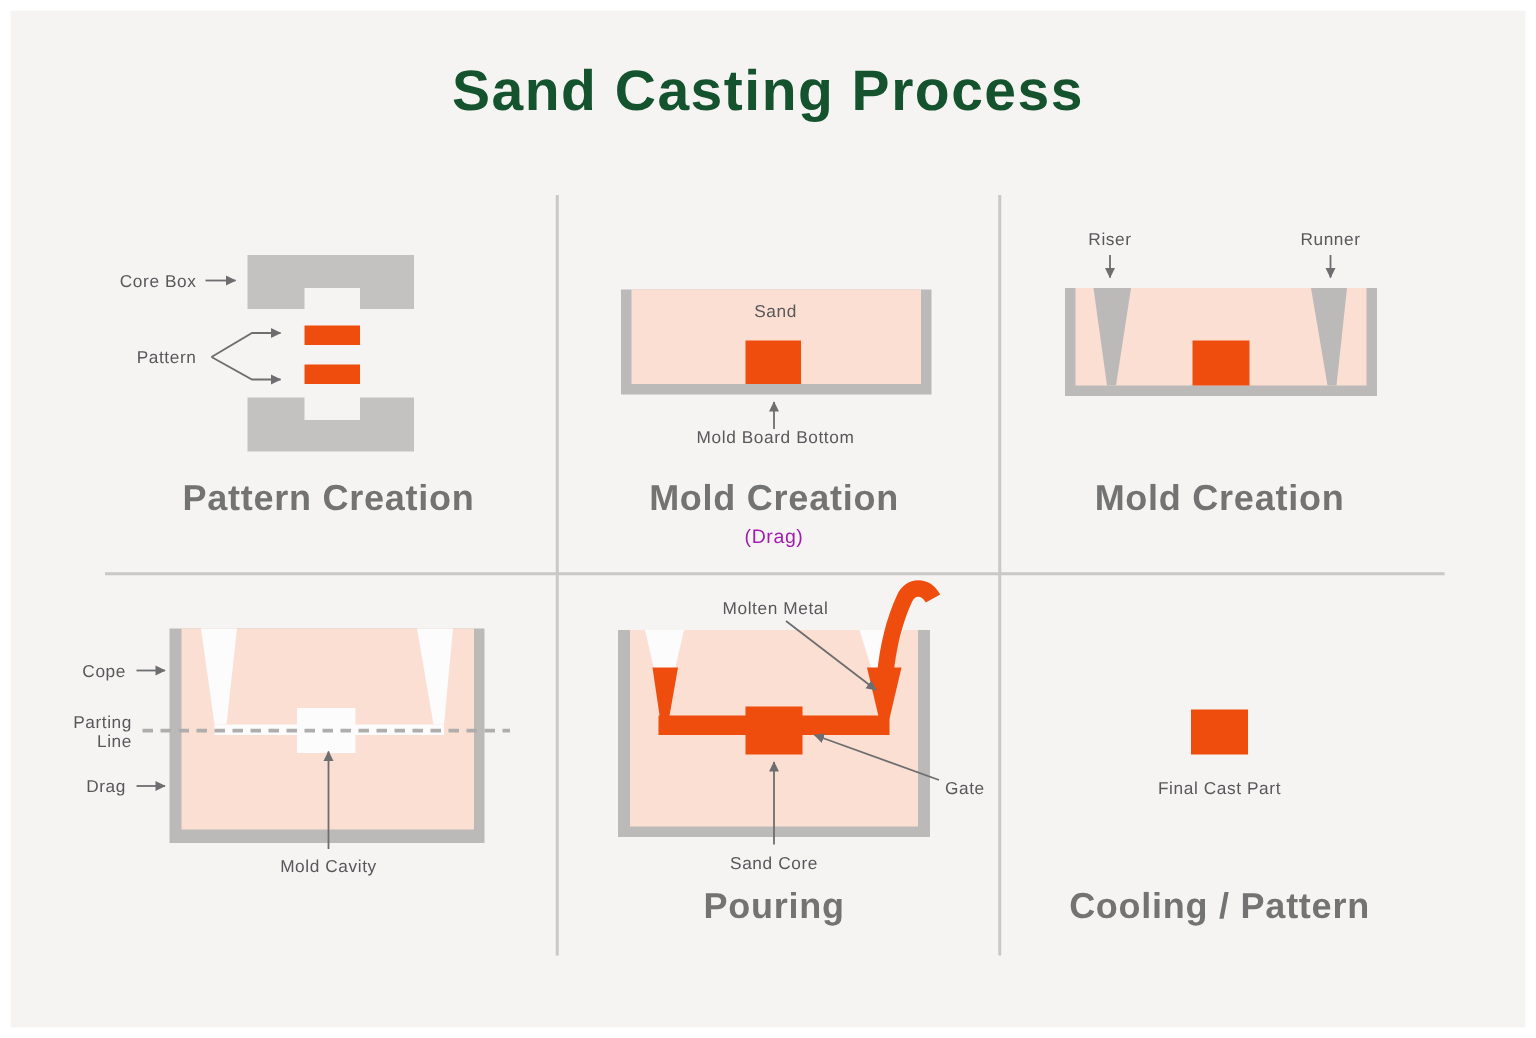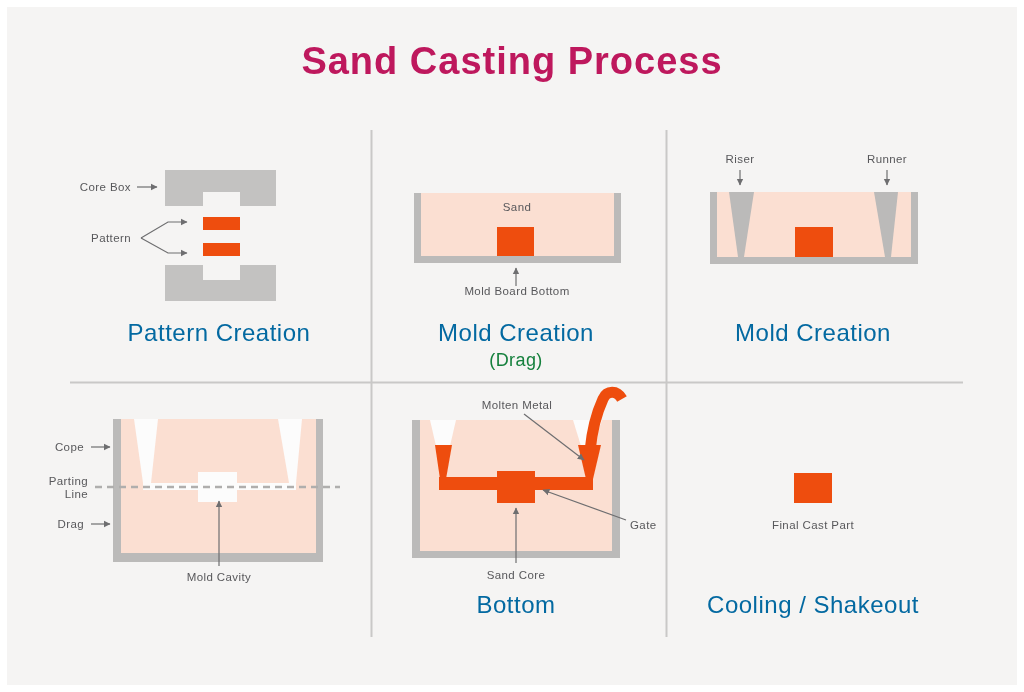--- a/index.html
+++ b/index.html
@@ -3,29 +3,29 @@
 <meta charset="utf-8">
 <style>
   html,body{margin:0;padding:0;background:#FFFFFF;}
   .stage{
     position:relative;width:1024px;height:692px;background:#F5F4F3;
     box-shadow:inset 0 0 0 7px #FFFFFF;
     font-family:"Liberation Sans",sans-serif;overflow:hidden;
   }
   .main-title{
     position:absolute;top:40px;left:0;width:1024px;text-align:center;
-    font-size:38px;font-weight:700;color:#be185d;letter-spacing:1px;
+    font-size:38px;font-weight:700;color:#14532d;letter-spacing:1px;
   }
   .panel-title{
     position:absolute;width:296px;text-align:center;
-    font-size:24px;font-weight:400;color:#0369a1;letter-spacing:.5px;
+    font-size:24px;font-weight:700;color:#737373;letter-spacing:.5px;
   }
   .panel-subtitle{
     position:absolute;width:296px;text-align:center;
-    font-size:18px;font-weight:400;color:#15803d;letter-spacing:.4px;
+    font-size:13px;font-weight:400;color:#a21caf;letter-spacing:.4px;
   }
   .r1{top:319px;} .r2{top:591px;} .s1{top:350px;}
   .c1{left:71px;} .c2{left:368px;} .c3{left:665px;}
   svg.diagram{position:absolute;top:0;left:0;}
   .lbl{font-family:"Liberation Sans",sans-serif;font-size:11.5px;fill:#58585B;letter-spacing:.4px;}
   .arr{stroke:#6E6E70;stroke-width:1.2;fill:none;}
   .divider{stroke:#C9C8C7;stroke-width:2;}
 </style>
 </head>
 <body>
@@ -117,16 +117,16 @@
     <g>
       <rect x="794" y="473" width="38" height="30" fill="#EE4D0E"></rect>
       <text class="lbl" x="813" y="529" text-anchor="middle">Final Cast Part</text>
     </g>
   </svg>
 
   <div class="panel-title r1 c1">Pattern Creation</div>
   <div class="panel-title r1 c2">Mold Creation</div>
   <div class="panel-subtitle s1 c2">(Drag)</div>
   <div class="panel-title r1 c3">Mold Creation</div>
-  <div class="panel-title r2 c2">Bottom</div>
-  <div class="panel-title r2 c3">Cooling / Shakeout</div>
+  <div class="panel-title r2 c2">Pouring</div>
+  <div class="panel-title r2 c3">Cooling / Pattern</div>
 
 </div>
 
 </body></html>

